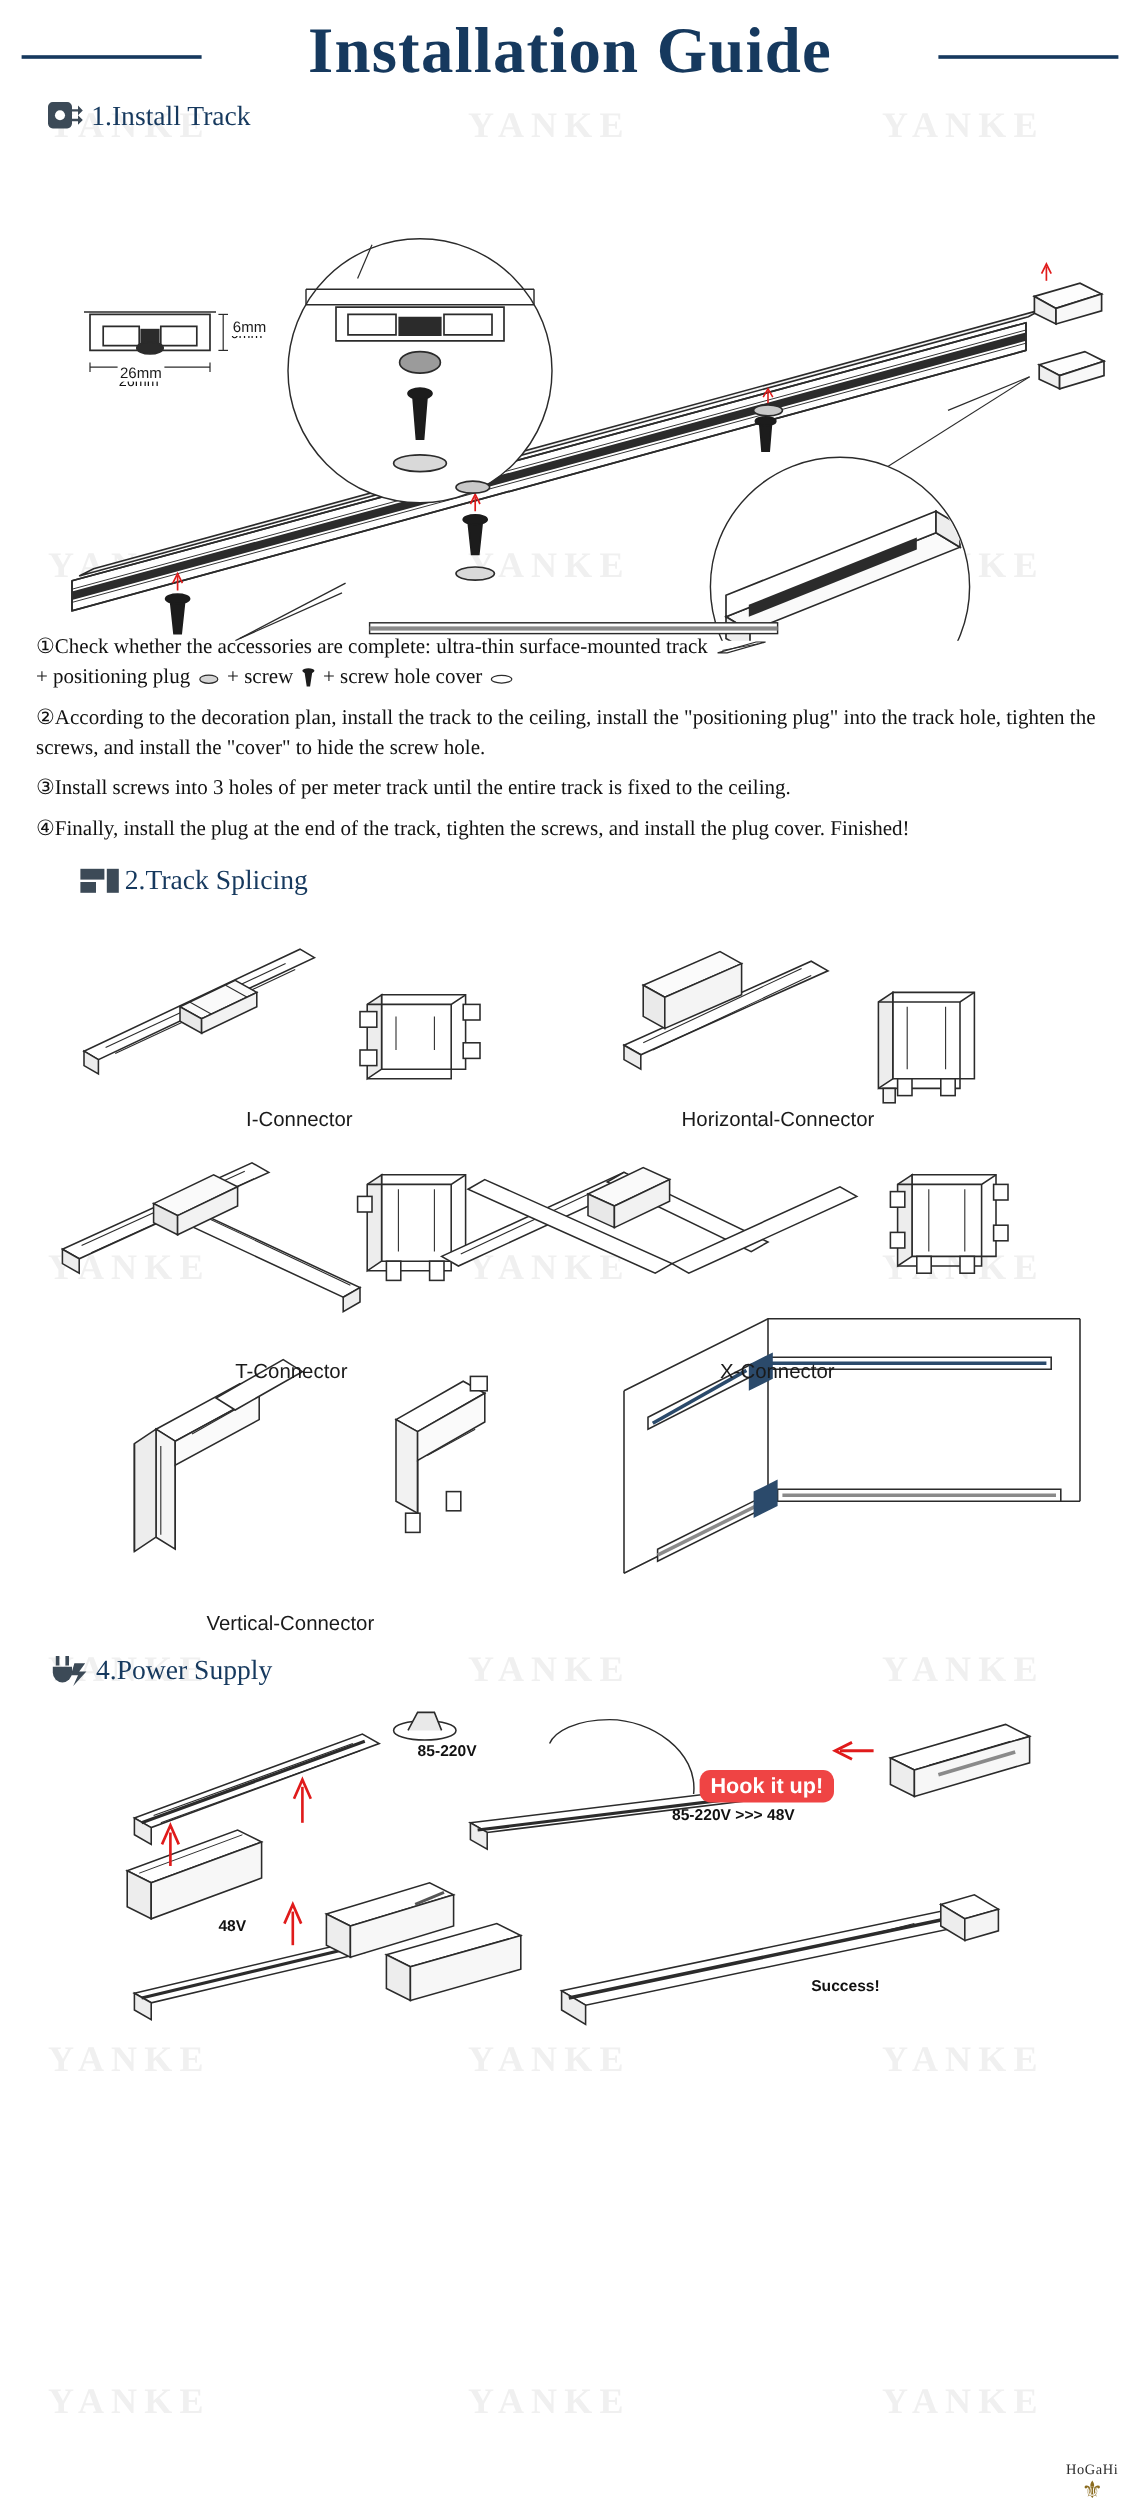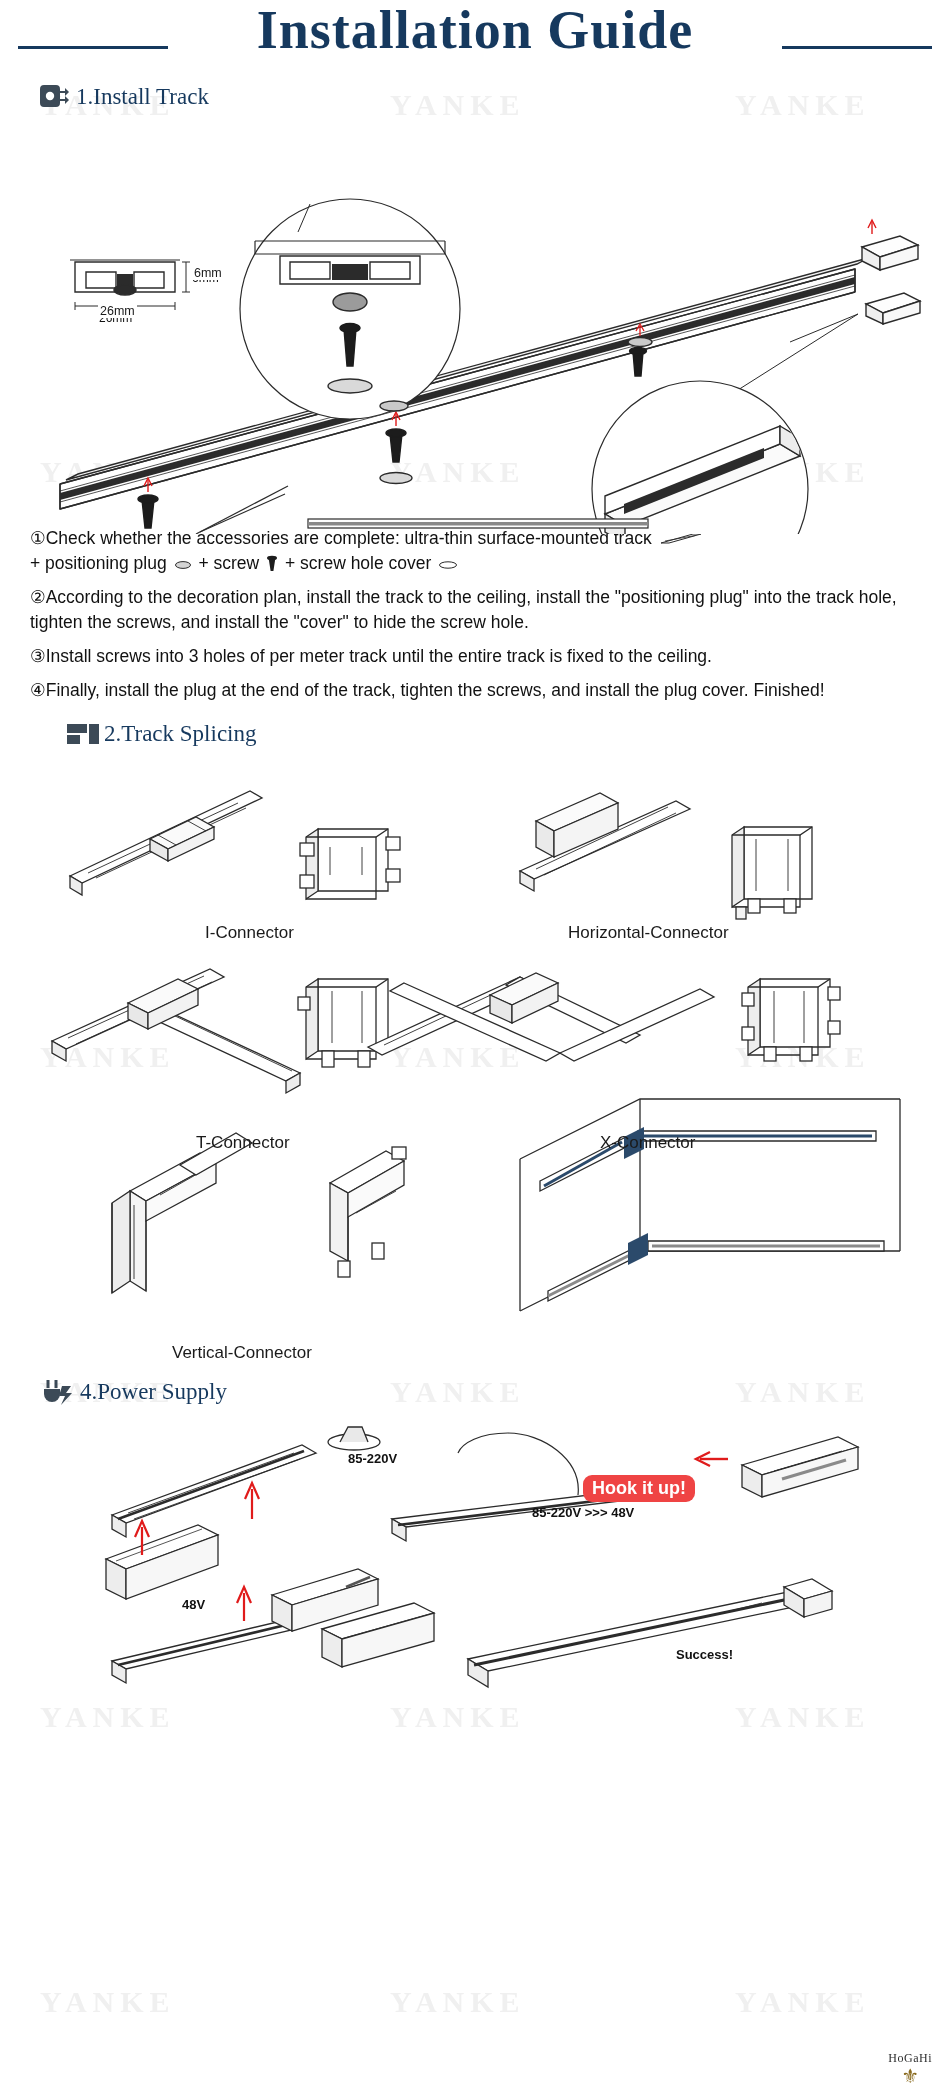--- a/index.html
+++ b/index.html
@@ -26,20 +26,21 @@
     pointer-events: none;
     z-index: 0;
   }
 
   .layer { position: relative; z-index: 2; }
 
   
   .header {
     position: relative;
     height: 86px;
+    padding-top: 12px;
     text-align: center;
   }
   .header-title {
     font-family: "Liberation Serif", serif;
     font-size: 54px;
     font-weight: bold;
     color: #16395e;
     letter-spacing: 1px;
     line-height: 60px;
   }
@@ -76,21 +77,21 @@
   .canvas { position: relative; width: 950px; }
   svg { display: block; }
 
   
   .instructions {
     padding: 6px 30px 0 30px;
     font-size: 17.5px;
     line-height: 25px;
     color: #111;
   }
-  .instructions p { margin: 0 0 9px 0; }
+  .instructions p { margin: 0 0 9px 0; font-family: Liberation Serif, serif; }
   .inline-ico { display: inline-block; vertical-align: middle; margin: 0 2px; }
 
   
   .caption {
     position: absolute;
     font-size: 17px;
     color: #1a1a1a;
     white-space: nowrap;
   }
 
@@ -569,21 +570,21 @@
         <path d="M762 178 L790 170 L810 182 L782 190 Z" fill="#ffffff"></path>
         <path d="M762 178 L762 196 L782 208 L782 190 Z" fill="#ededed"></path>
         <path d="M782 190 L810 182 L810 200 L782 208 Z" fill="#f4f4f4"></path>
         <path d="M700 204 L740 194" stroke="#2b2b2b" stroke-width="0.9"></path>
       </g>
     </svg>
 
     <div class="lbl" style="left:348px; top:42px;">85-220V</div>
     <div class="lbl" style="left:182px; top:188px;">48V</div>
     <div class="lbl-pill" style="left:583px; top:66px;">Hook it up!</div>
-    <div class="lbl" style="left:532px; top:96px;">85-220V &gt;&gt;&gt; 48V</div>
+    <div class="lbl" style="left:560px; top:96px;">85-220V &gt;&gt;&gt; 48V</div>
     <div class="lbl" style="left:676px; top:238px;">Success!</div>
   </div>
 
 </div>
 
 <div class="footer-logo">
   <div class="fl-text">HoGaHi</div>
   <div class="fl-mark">⚜</div>
 </div>
 

